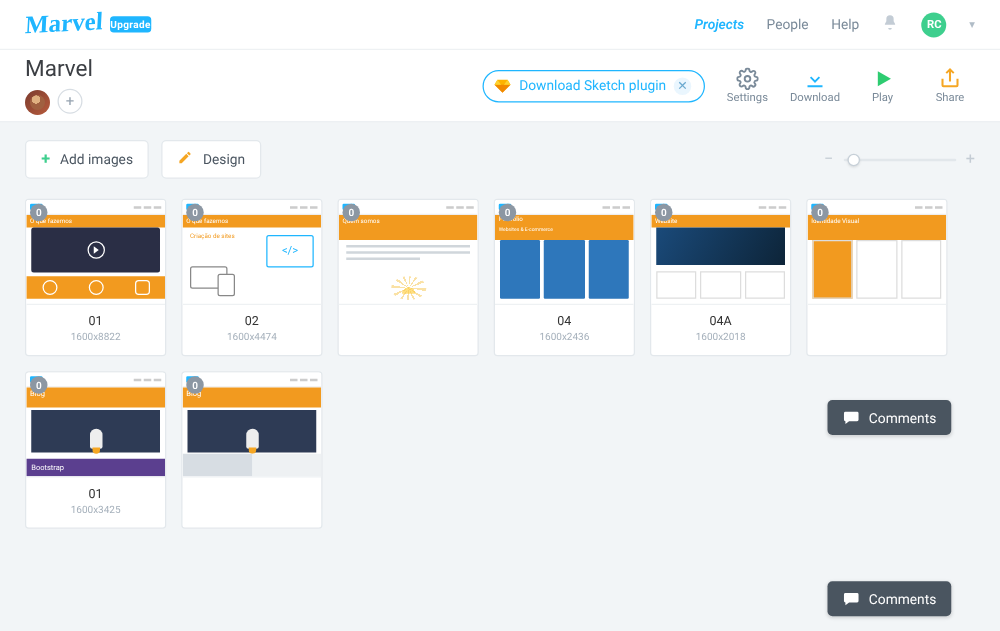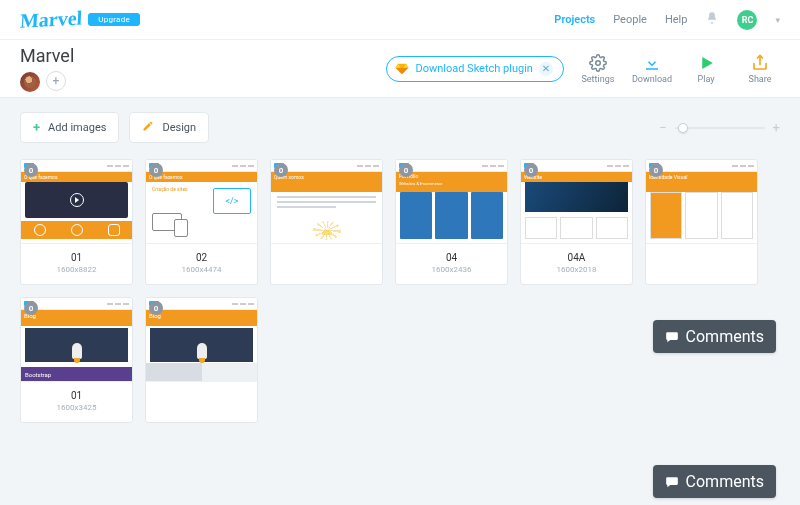--- a/index.html
+++ b/index.html
@@ -1,22 +1,22 @@
 <!DOCTYPE html>
 <html><head>
 <meta charset="utf-8">
 <style>
   * { box-sizing: border-box; margin: 0; padding: 0; }
   body { font-family: -apple-system, BlinkMacSystemFont, "Segoe UI", Roboto, Helvetica, Arial, sans-serif; background: #f2f5f7; width: 800px; height: 505px; overflow: hidden; color: #333; }
   .topbar { height: 40px; background: #fff; display: flex; align-items: center; padding: 0 20px; border-bottom: 1px solid #eef1f3; }
   .logo { font-family: "Brush Script MT", cursive; font-size: 20px; color: #1fb6ff; font-weight: 700; transform: rotate(-3deg) skewX(-6deg); }
-  .upgrade-pill { background: #1fb6ff; color: #fff; font-size: 8px; font-weight: 400; padding: 2px 10px; border-radius: 3px; margin-left: 6px; letter-spacing: .3px; }
+  .upgrade-pill { background: #1fb6ff; color: #fff; font-size: 8px; font-weight: 700; padding: 2px 0; border-radius: 3px; margin-left: 6px; letter-spacing: .3px; }
   .nav { margin-left: auto; display: flex; align-items: center; gap: 18px; font-size: 11px; }
   .nav a { text-decoration: none; color: #7a8a99; cursor: pointer; }
-  .nav a.active { color: #1fb6ff; font-weight: 600; }
+  .nav a.active { color: #1fb6ff; font-weight: 600; font-style: italic; }
   .bell { color: #c3ccd5; }
   .avatar { width: 20px; height: 20px; border-radius: 50%; background: #3ecf8e; color: #fff; font-size: 9px; font-weight: 700; display: flex; align-items: center; justify-content: center; }
   .caret { color: #b0bcc7; font-size: 9px; }
 
   .subbar { height: 58px; background: #fff; display: flex; align-items: center; padding: 0 20px; border-bottom: 1px solid #e7ecef; }
   .title { font-size: 18px; font-weight: 400; color: #3c3f44; }
   .proj-avatar { width: 20px; height: 20px; border-radius: 50%; background: linear-gradient(135deg,#7b3b2e,#b85c3d); position: relative; margin-top: 2px; }
   .proj-avatar::after { content:""; position:absolute; inset:4px; border-radius:50%; background: radial-gradient(circle at 40% 30%, #e0b080 30%, #a06040 31%);}
   .add-member { width: 20px; height: 20px; border-radius: 50%; border: 1px solid #d7dde3; display: flex; align-items: center; justify-content: center; color: #97a4b1; font-size: 12px; margin-left: 6px; cursor:pointer; }
   .sub-left { display:flex; flex-direction:column; gap:4px; }
@@ -72,21 +72,21 @@
   .footer-tiles{position:absolute;bottom:4px;left:4px;right:4px;height:22px;display:flex;gap:3px;}
   .footer-tiles div{flex:1;background:#fff;border:1px solid #ddd;}
   .ph{position:absolute;top:32px;left:4px;right:4px;bottom:4px;display:flex;gap:3px;}
   .ph div{flex:1;border:1px solid #ddd;}
   .ph .o{background:#f29a1f;}
   .rocket-scene{position:absolute;top:30px;left:4px;right:4px;height:34px;background:#2e3b55;display:flex;align-items:flex-end;justify-content:center;}
   .rocket{width:10px;height:16px;background:#eee;border-radius:5px 5px 2px 2px;position:relative;margin-bottom:3px;}
   .rocket::after{content:"";position:absolute;bottom:-4px;left:2px;width:6px;height:5px;background:#f5a623;border-radius:0 0 4px 4px;}
   .boot{position:absolute;bottom:0;left:0;right:0;height:14px;background:#5b3f8f;color:#fff;font-size:6px;display:flex;align-items:center;padding-left:4px;}
 
-  .comments-btn { position:absolute; right:24px; background:#4a5560; color:#fff; border-radius:4px; padding:7px 12px; font-size:16px; display:flex; align-items:center; gap:7px; cursor:pointer; box-shadow:0 1px 3px rgba(0,0,0,.15); }
+  .comments-btn { position:absolute; right:39px; background:#4a5560; color:#fff; border-radius:4px; padding:7px 12px; font-size:11px; display:flex; align-items:center; gap:7px; cursor:pointer; box-shadow:0 1px 3px rgba(0,0,0,.15); }
   .comments-wrap1{position:absolute; top:320px; right:0;}
   .comments-wrap2{position:absolute; top:465px; right:0;}
   .container{position:relative; width:800px; height:505px;}
 </style>
 </head>
 <body>
 <div class="container">
 
 <div class="topbar">
   <span class="logo">Marvel</span>

